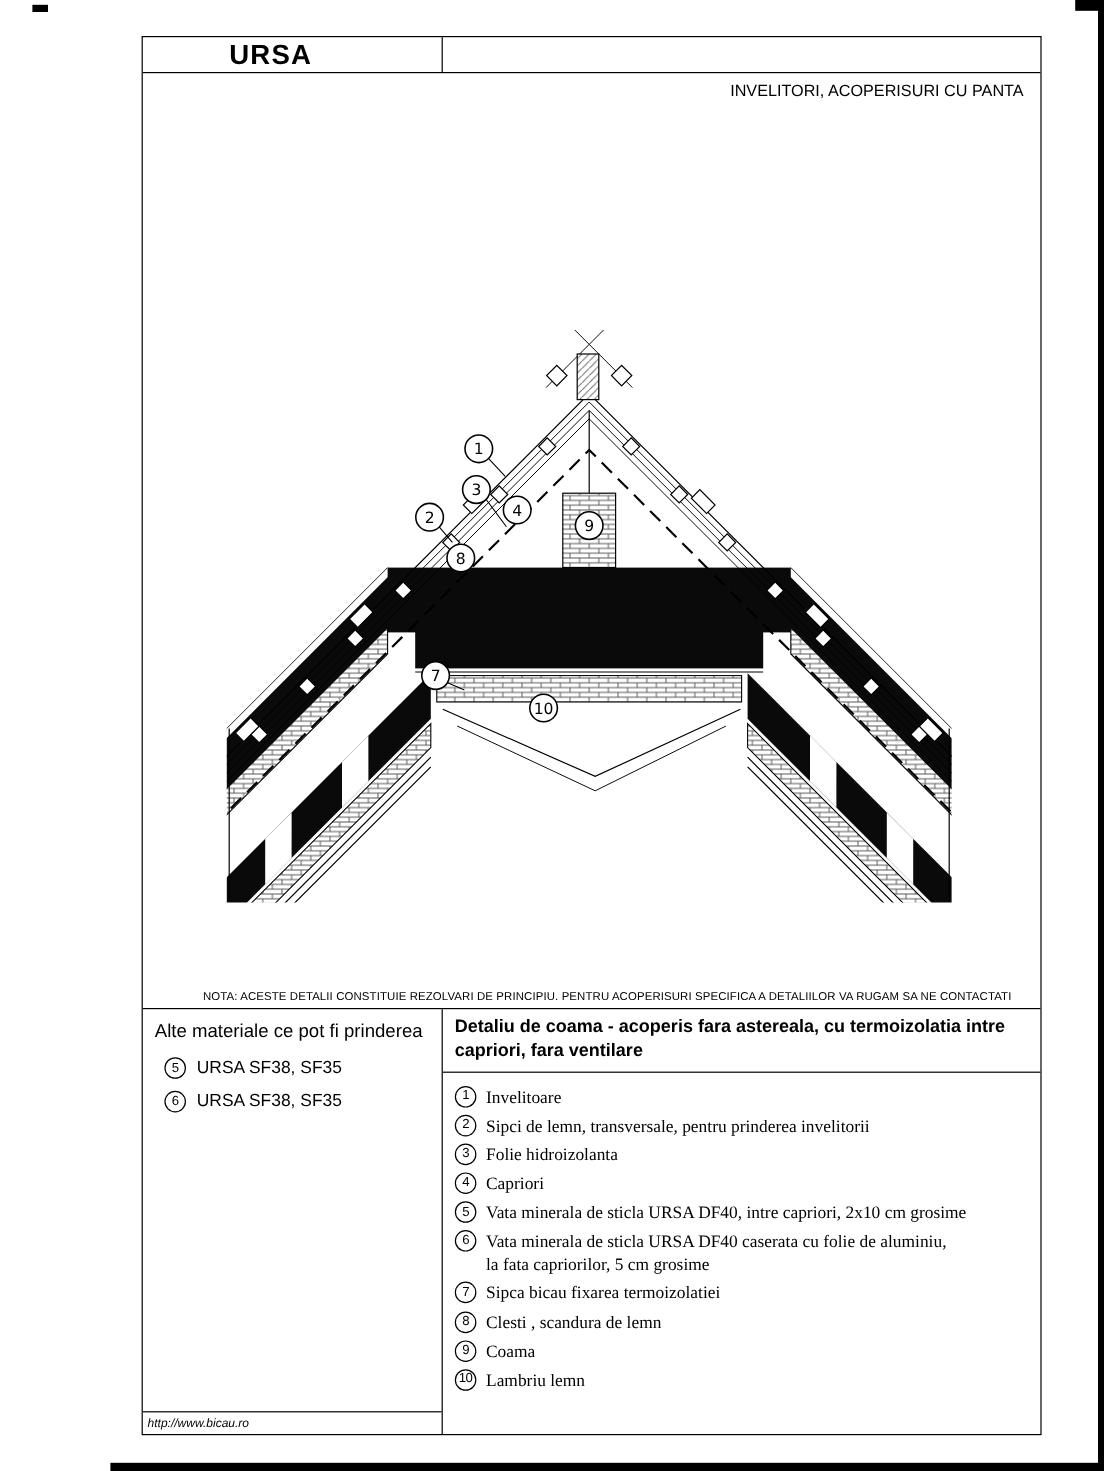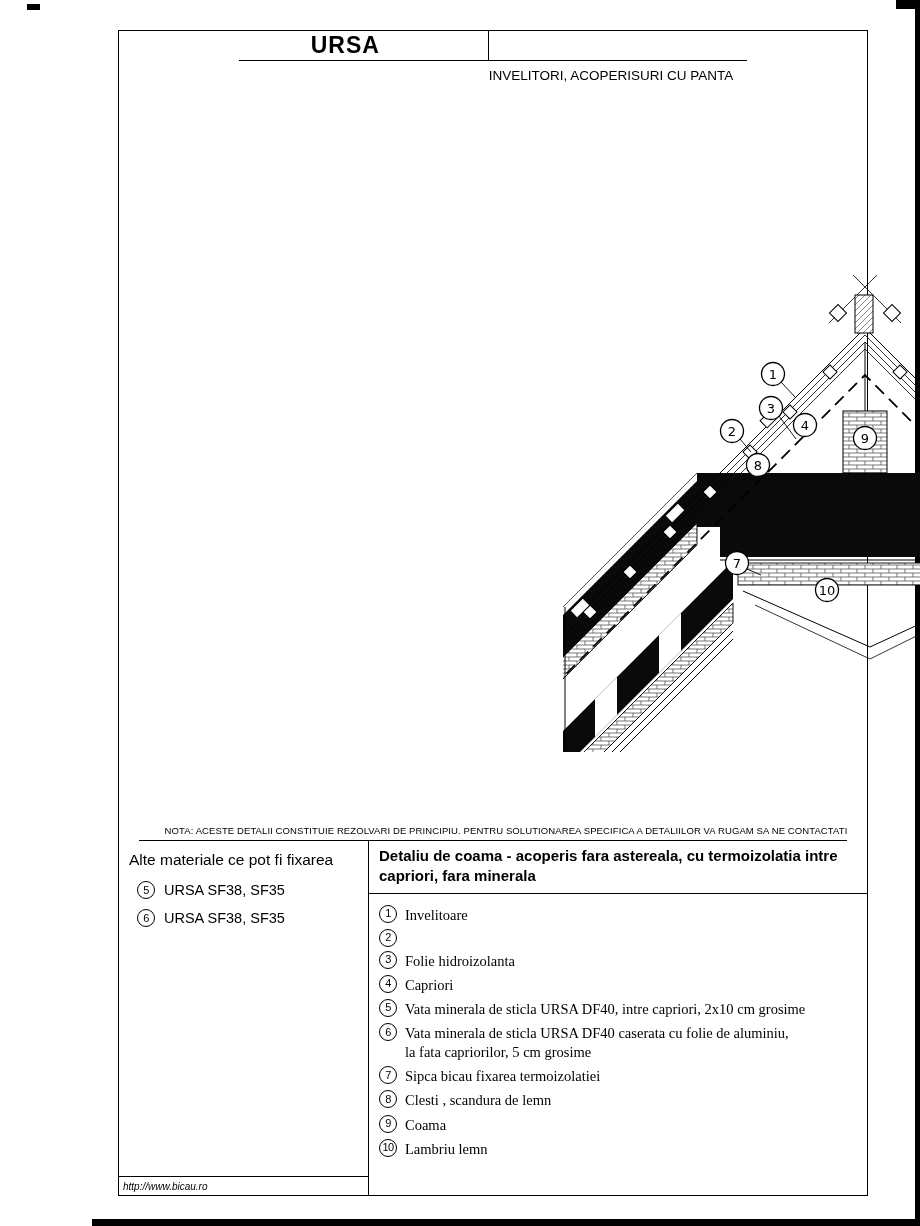--- a/index.html
+++ b/index.html
@@ -8,21 +8,21 @@
     font-family:"Liberation Sans","DejaVu Sans",sans-serif;color:#000;
   }
   
   .edge-right{position:absolute;right:0;top:0;width:5px;height:1226px;background:#000;}
   .edge-bottom{position:absolute;left:92px;right:0;bottom:0;height:7px;background:#000;}
   .mark-tl{position:absolute;left:27px;top:4px;width:13px;height:6px;background:#000;}
   .mark-tr{position:absolute;right:0;top:0;width:24px;height:9px;background:#000;}
 
   .content{
     position:absolute;left:118px;top:30px;width:750px;height:1166px;
-    border:1.5px solid #000;box-sizing:border-box;display:flex;flex-direction:column;background:#fff;align-items:center;
+    border:1.5px solid #000;box-sizing:border-box;display:flex;flex-direction:column;background:#fff;
   }
   .header{height:30px;min-height:30px;border-bottom:1.5px solid #000;display:flex;box-sizing:border-box;}
   .logo-cell{width:250px;min-width:250px;border-right:1.5px solid #000;display:flex;align-items:center;padding-left:72px;box-sizing:border-box;}
   .brand{font-size:23px;font-weight:700;letter-spacing:1px;}
   .title-cell{flex:1;display:flex;align-items:center;justify-content:flex-end;padding-right:14px;font-size:13.5px;margin-top:44px;}
 
   .drawing{height:758px;min-height:758px;position:relative;}
   .drawing svg{position:absolute;left:0;top:0;}
 
   .nota{height:22px;min-height:22px;border-bottom:1.5px solid #000;box-sizing:border-box;
@@ -180,50 +180,53 @@
           <text x="265" y="404" dy=".36em" class="callout-num">8</text>
           <circle cx="244" cy="502" r="11.5" class="callout-circle"></circle>
           <text x="244" y="502" dy=".36em" class="callout-num">7</text>
           <circle cx="334" cy="529" r="11.5" class="callout-circle"></circle>
           <text x="334" y="529" dy=".36em" class="callout-num">10</text>
         </g>
     </svg>
   </div>
 
   <div class="nota">
-    <span>NOTA: ACESTE DETALII CONSTITUIE REZOLVARI DE PRINCIPIU. PENTRU SOLUTIONAREA SPECIFICA A DETALIILOR VA RUGAM  SA NE CONTACTATI</span>
+    <span>NOTA: ACESTE DETALII CONSTITUIE REZOLVARI DE PRINCIPIU. PENTRU ACOPERISURI SPECIFICA A DETALIILOR VA RUGAM  SA NE CONTACTATI</span>
   </div>
 
   <div class="bottom">
     <div class="left-col">
-      <div class="mat-title">Alte materiale ce pot fi fixarea</div>
+      <div class="mat-title">Alte materiale ce pot fi prinderea</div>
       <div id="mat-list">
           <div class="mat-row">
             <span class="num">5</span>
             <span>URSA SF38, SF35</span>
           </div>
           <div class="mat-row">
             <span class="num">6</span>
             <span>URSA SF38, SF35</span>
           </div>
         </div>
       <div class="url-rule"></div>
       <div class="url">http://www.bicau.ro</div>
     </div>
     <div class="right-col">
-      <div class="legend-title">Detaliu de coama - acoperis fara astereala, cu termoizolatia intre capriori, fara minerala</div>
+      <div class="legend-title">Detaliu de coama - acoperis fara astereala, cu termoizolatia intre capriori, fara ventilare</div>
       <div class="legend-list" id="leg-list">
           <div class="leg-row">
             <span class="num">1</span>
             <div class="leg-text">
               <div>Invelitoare</div>
             </div>
           </div>
           <div class="leg-row">
             <span class="num">2</span>
+            <div class="leg-text">
+              <div>Sipci de lemn, transversale, pentru prinderea invelitorii</div>
+            </div>
           </div>
           <div class="leg-row">
             <span class="num">3</span>
             <div class="leg-text">
               <div>Folie hidroizolanta</div>
             </div>
           </div>
           <div class="leg-row">
             <span class="num">4</span>
             <div class="leg-text">

